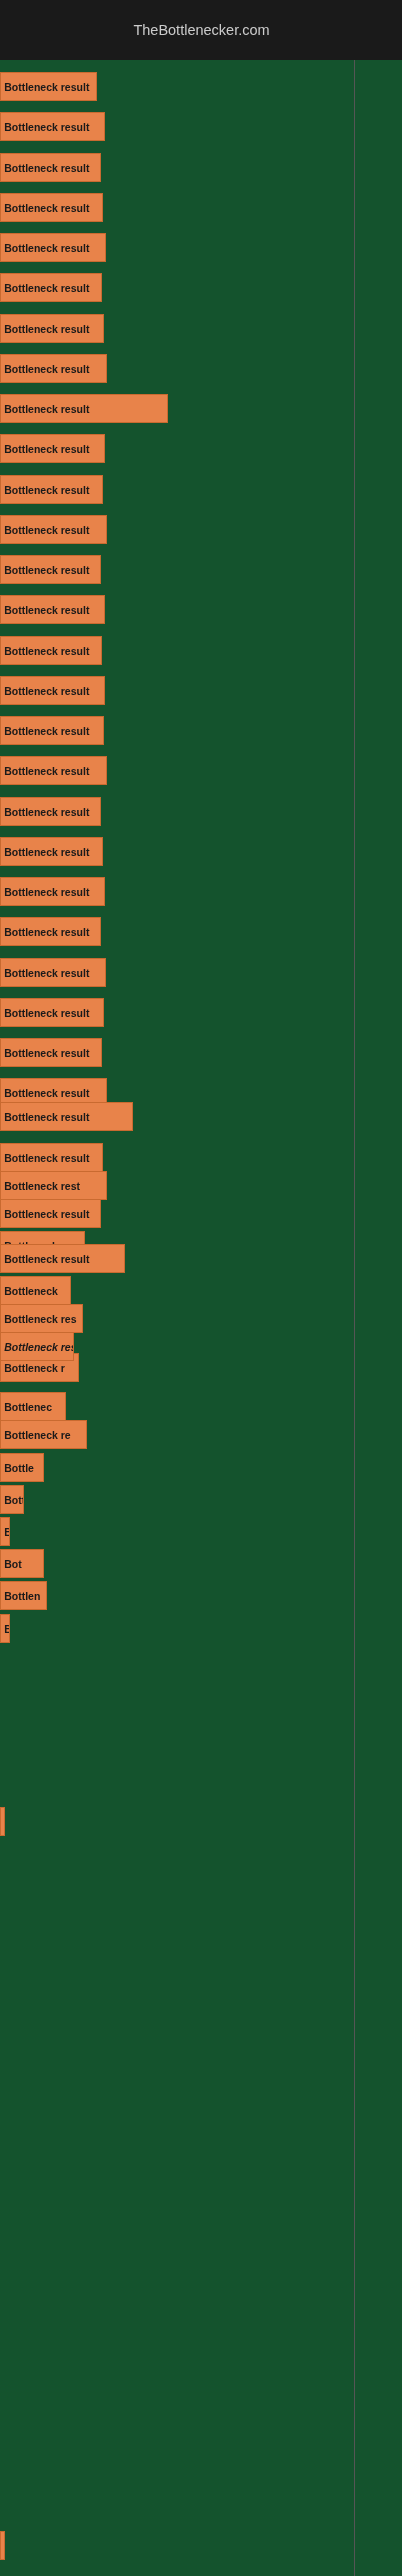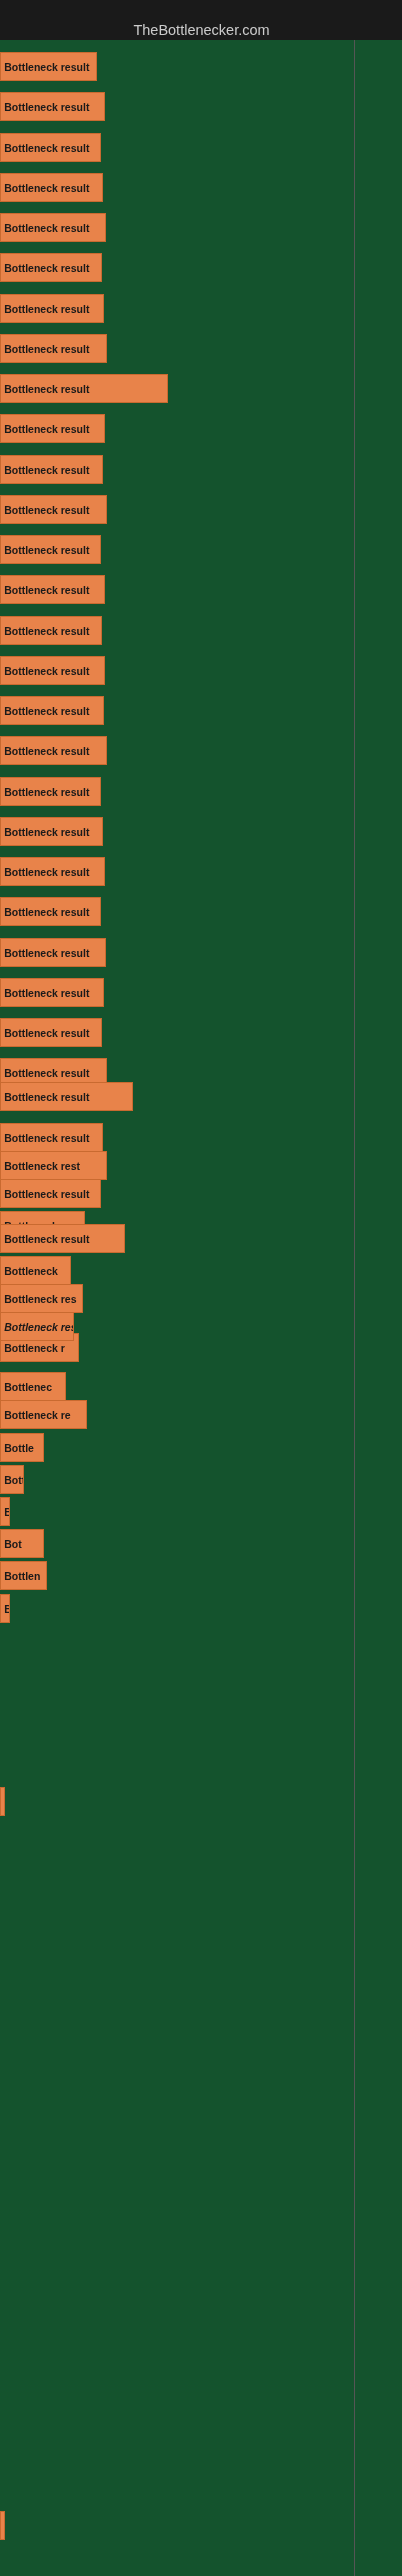--- a/index.html
+++ b/index.html
@@ -14,23 +14,22 @@
       background-color: #1a1a1a;
       font-family: Arial, sans-serif;
       position: relative;
       overflow-x: hidden;
     }
 
     .site-title {
       text-align: center;
       color: #cccccc;
       font-size: 14.5px;
-      padding: 2px 0;
+      padding: 22px 0;
       background-color: #1a1a1a;
-      margin-top: 20px;
     }
 
     .chart-area {
       position: relative;
       width: 403px;
       height: 2536px;
       background-color: #14532d;
       text-align: center;
     }
 

